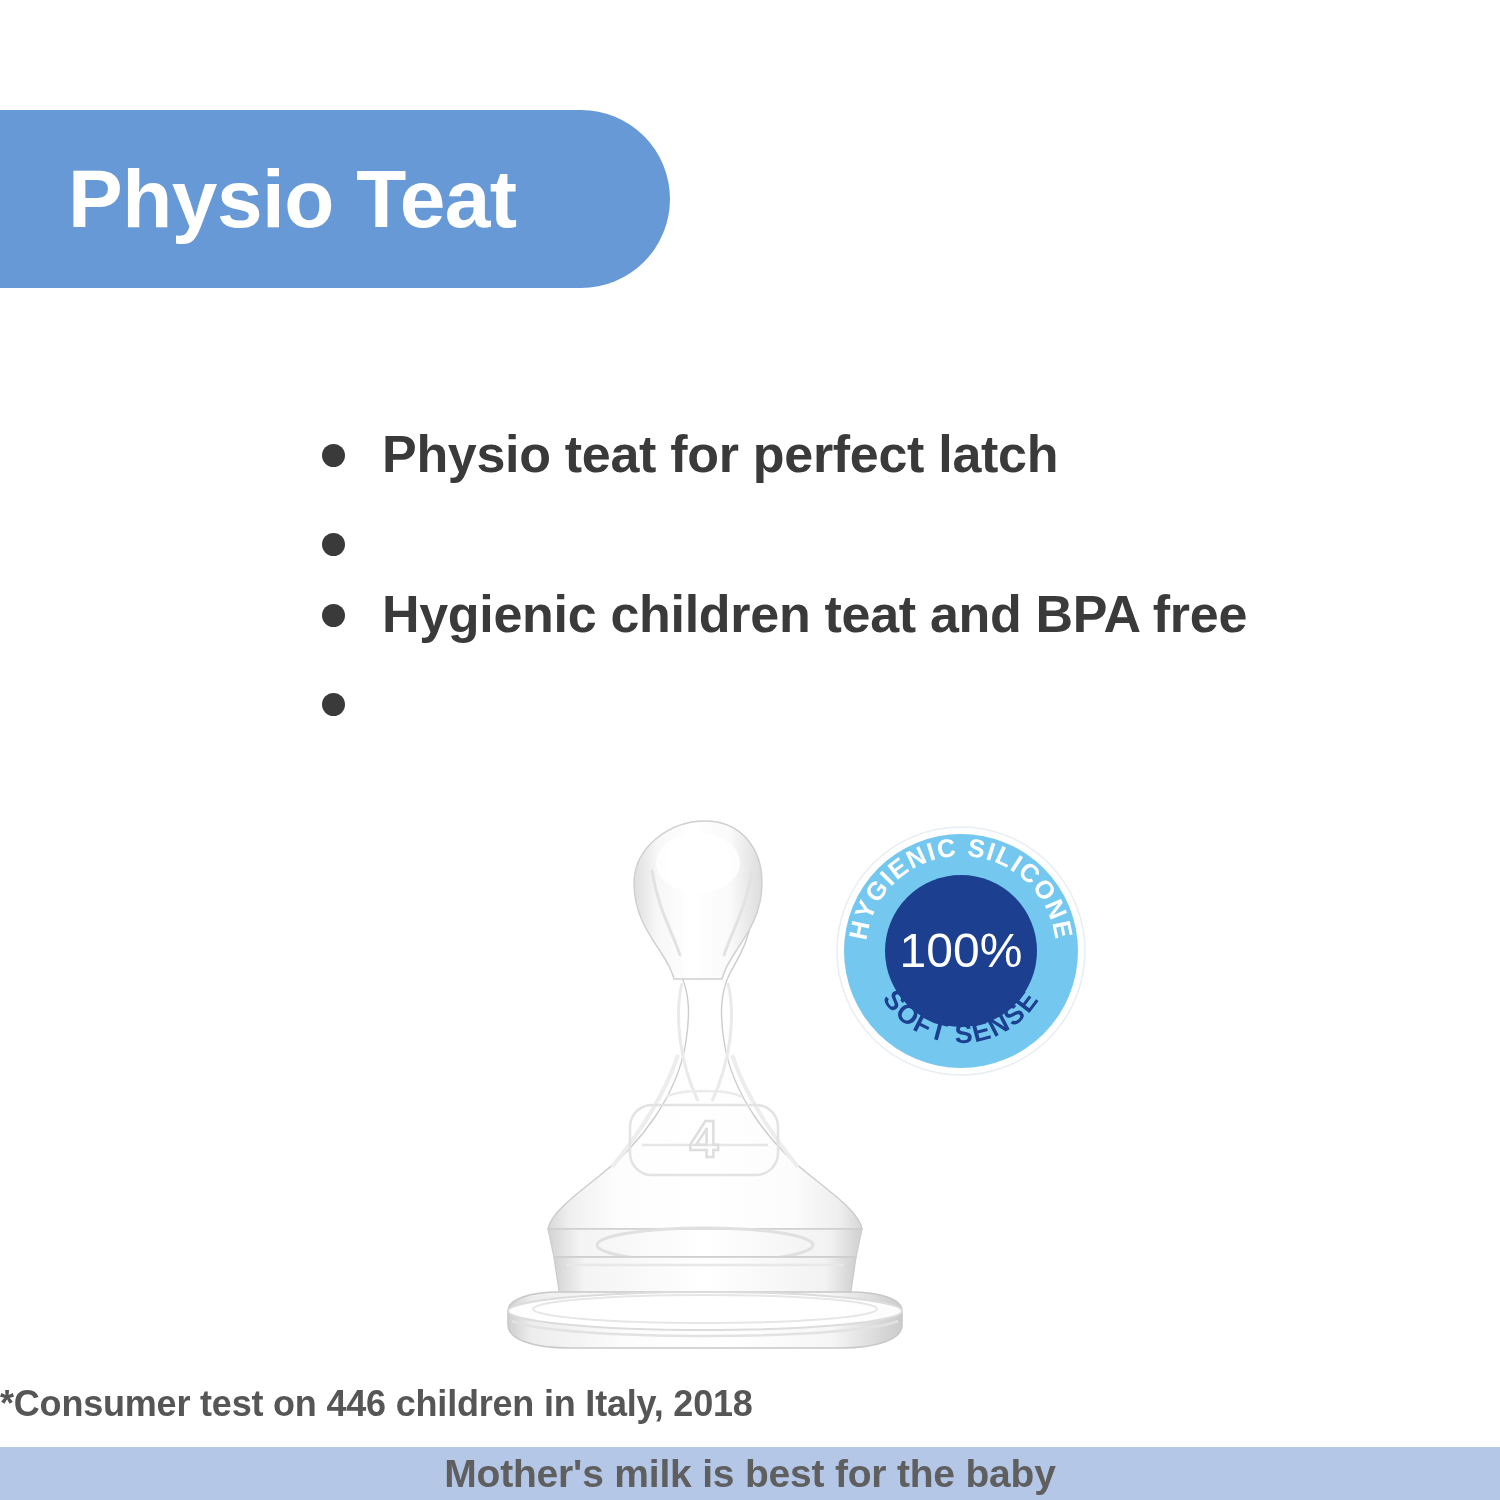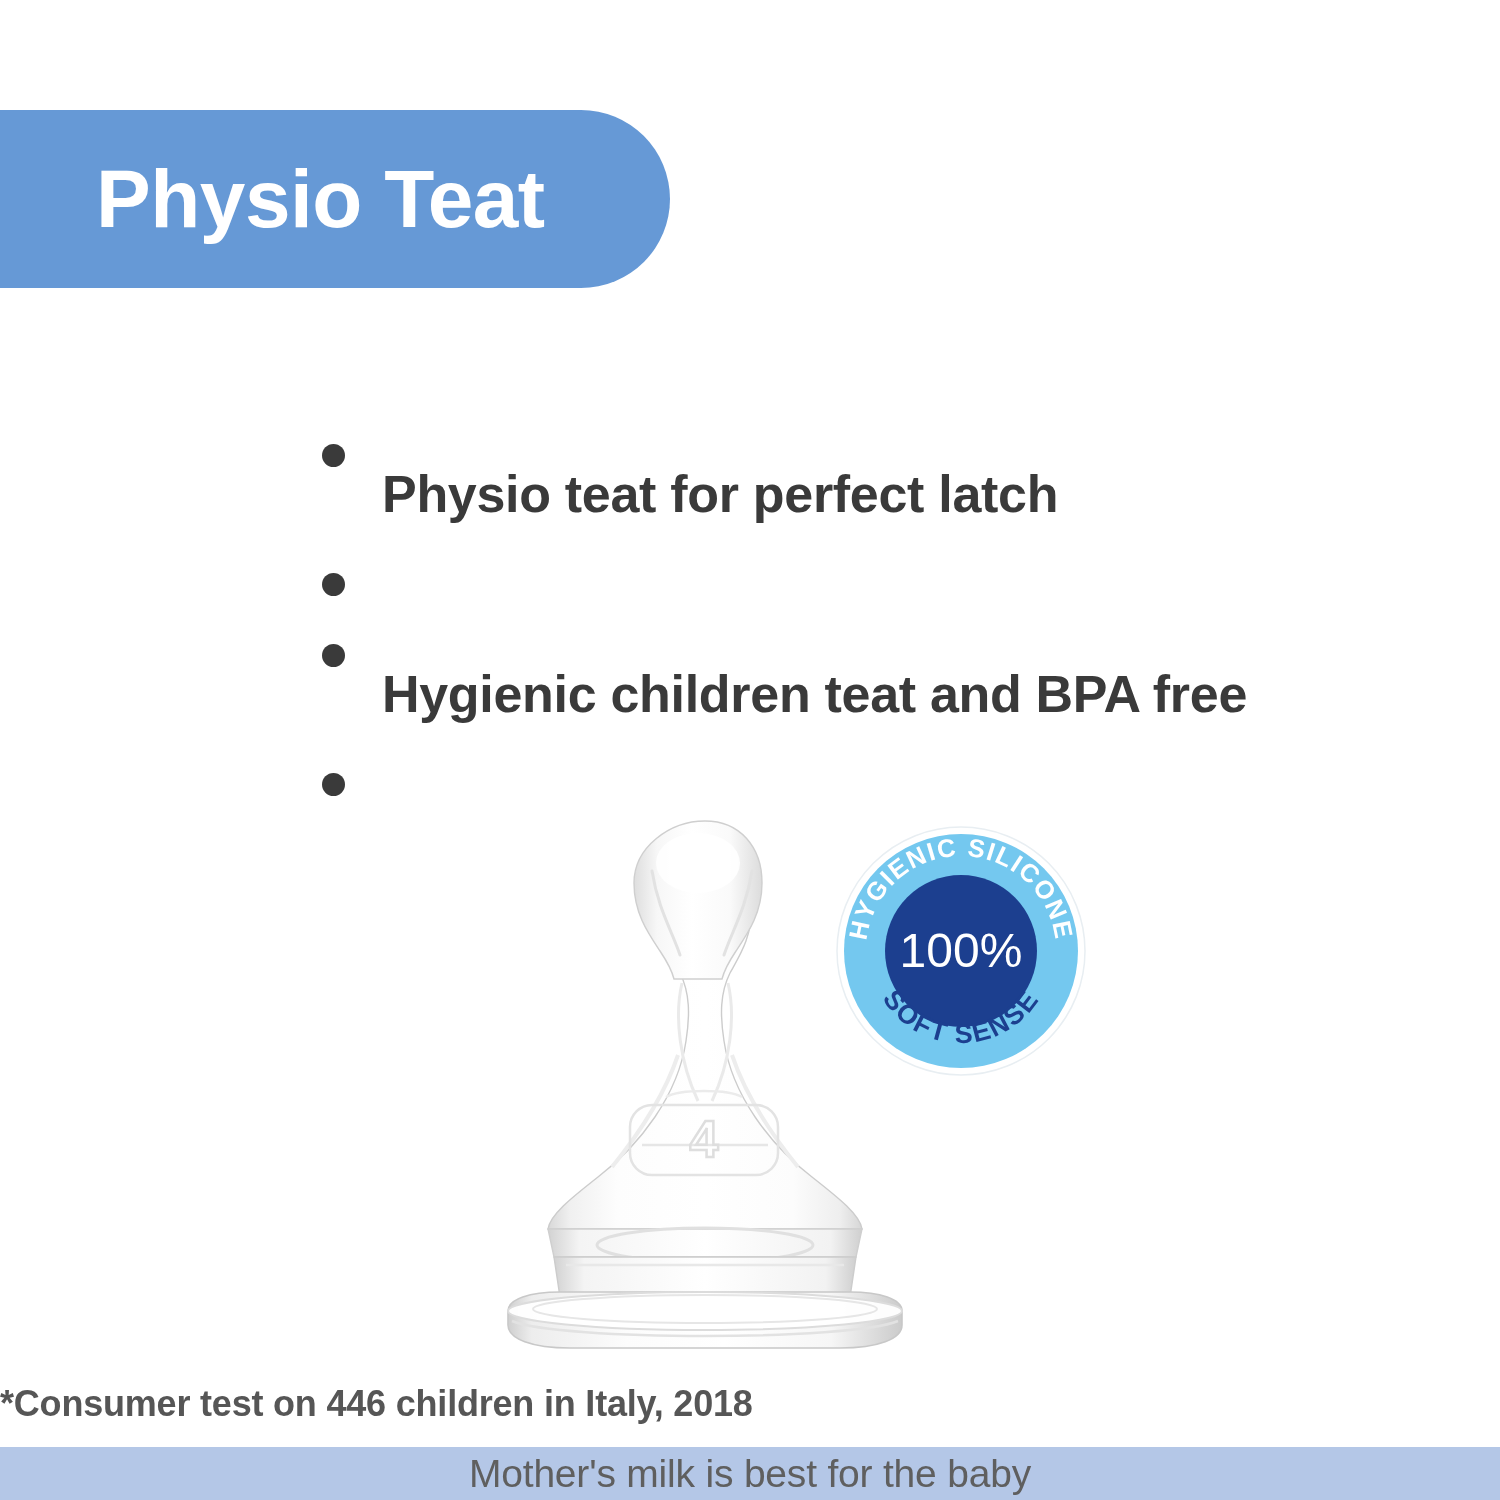--- a/index.html
+++ b/index.html
@@ -27,21 +27,21 @@
     border-top-right-radius: 89px;
     border-bottom-right-radius: 89px;
     display: flex;
     align-items: center;
   }
   #header-title {
     color: #ffffff;
     font-size: 82px;
     font-weight: bold;
     letter-spacing: -0.5px;
-    margin-left: 96px;
+    margin-left: 68px;
     white-space: nowrap;
     line-height: 1;
   }
 
   
   #feature-list {
     position: absolute;
     left: 322px;
     top: 424px;
     width: 1100px;
@@ -63,21 +63,20 @@
     margin-top: 20px;
     margin-right: 37px;
   }
   .bullet-text {
     color: #3a3a3a;
     font-size: 52px;
     font-weight: bold;
     line-height: 1.17;
     letter-spacing: -0.3px;
     white-space: nowrap;
-    margin-top: 40px;
   }
 
   
   #product-image {
     position: absolute;
     left: 380px;
     top: 805px;
     width: 650px;
     height: 545px;
   }
@@ -114,21 +113,21 @@
     width: 1500px;
     height: 53px;
     background: #b4c7e7;
     display: flex;
     align-items: center;
     justify-content: center;
   }
   #disclaimer-text {
     color: #5f5f5f;
     font-size: 39px;
-    font-weight: normal;
+    font-weight: bold;
     letter-spacing: -0.2px;
     line-height: 1;
   }
 </style>
 </head>
 <body>
 
 <div id="header-banner">
   <div id="header-title">Physio Teat</div>
 </div>

